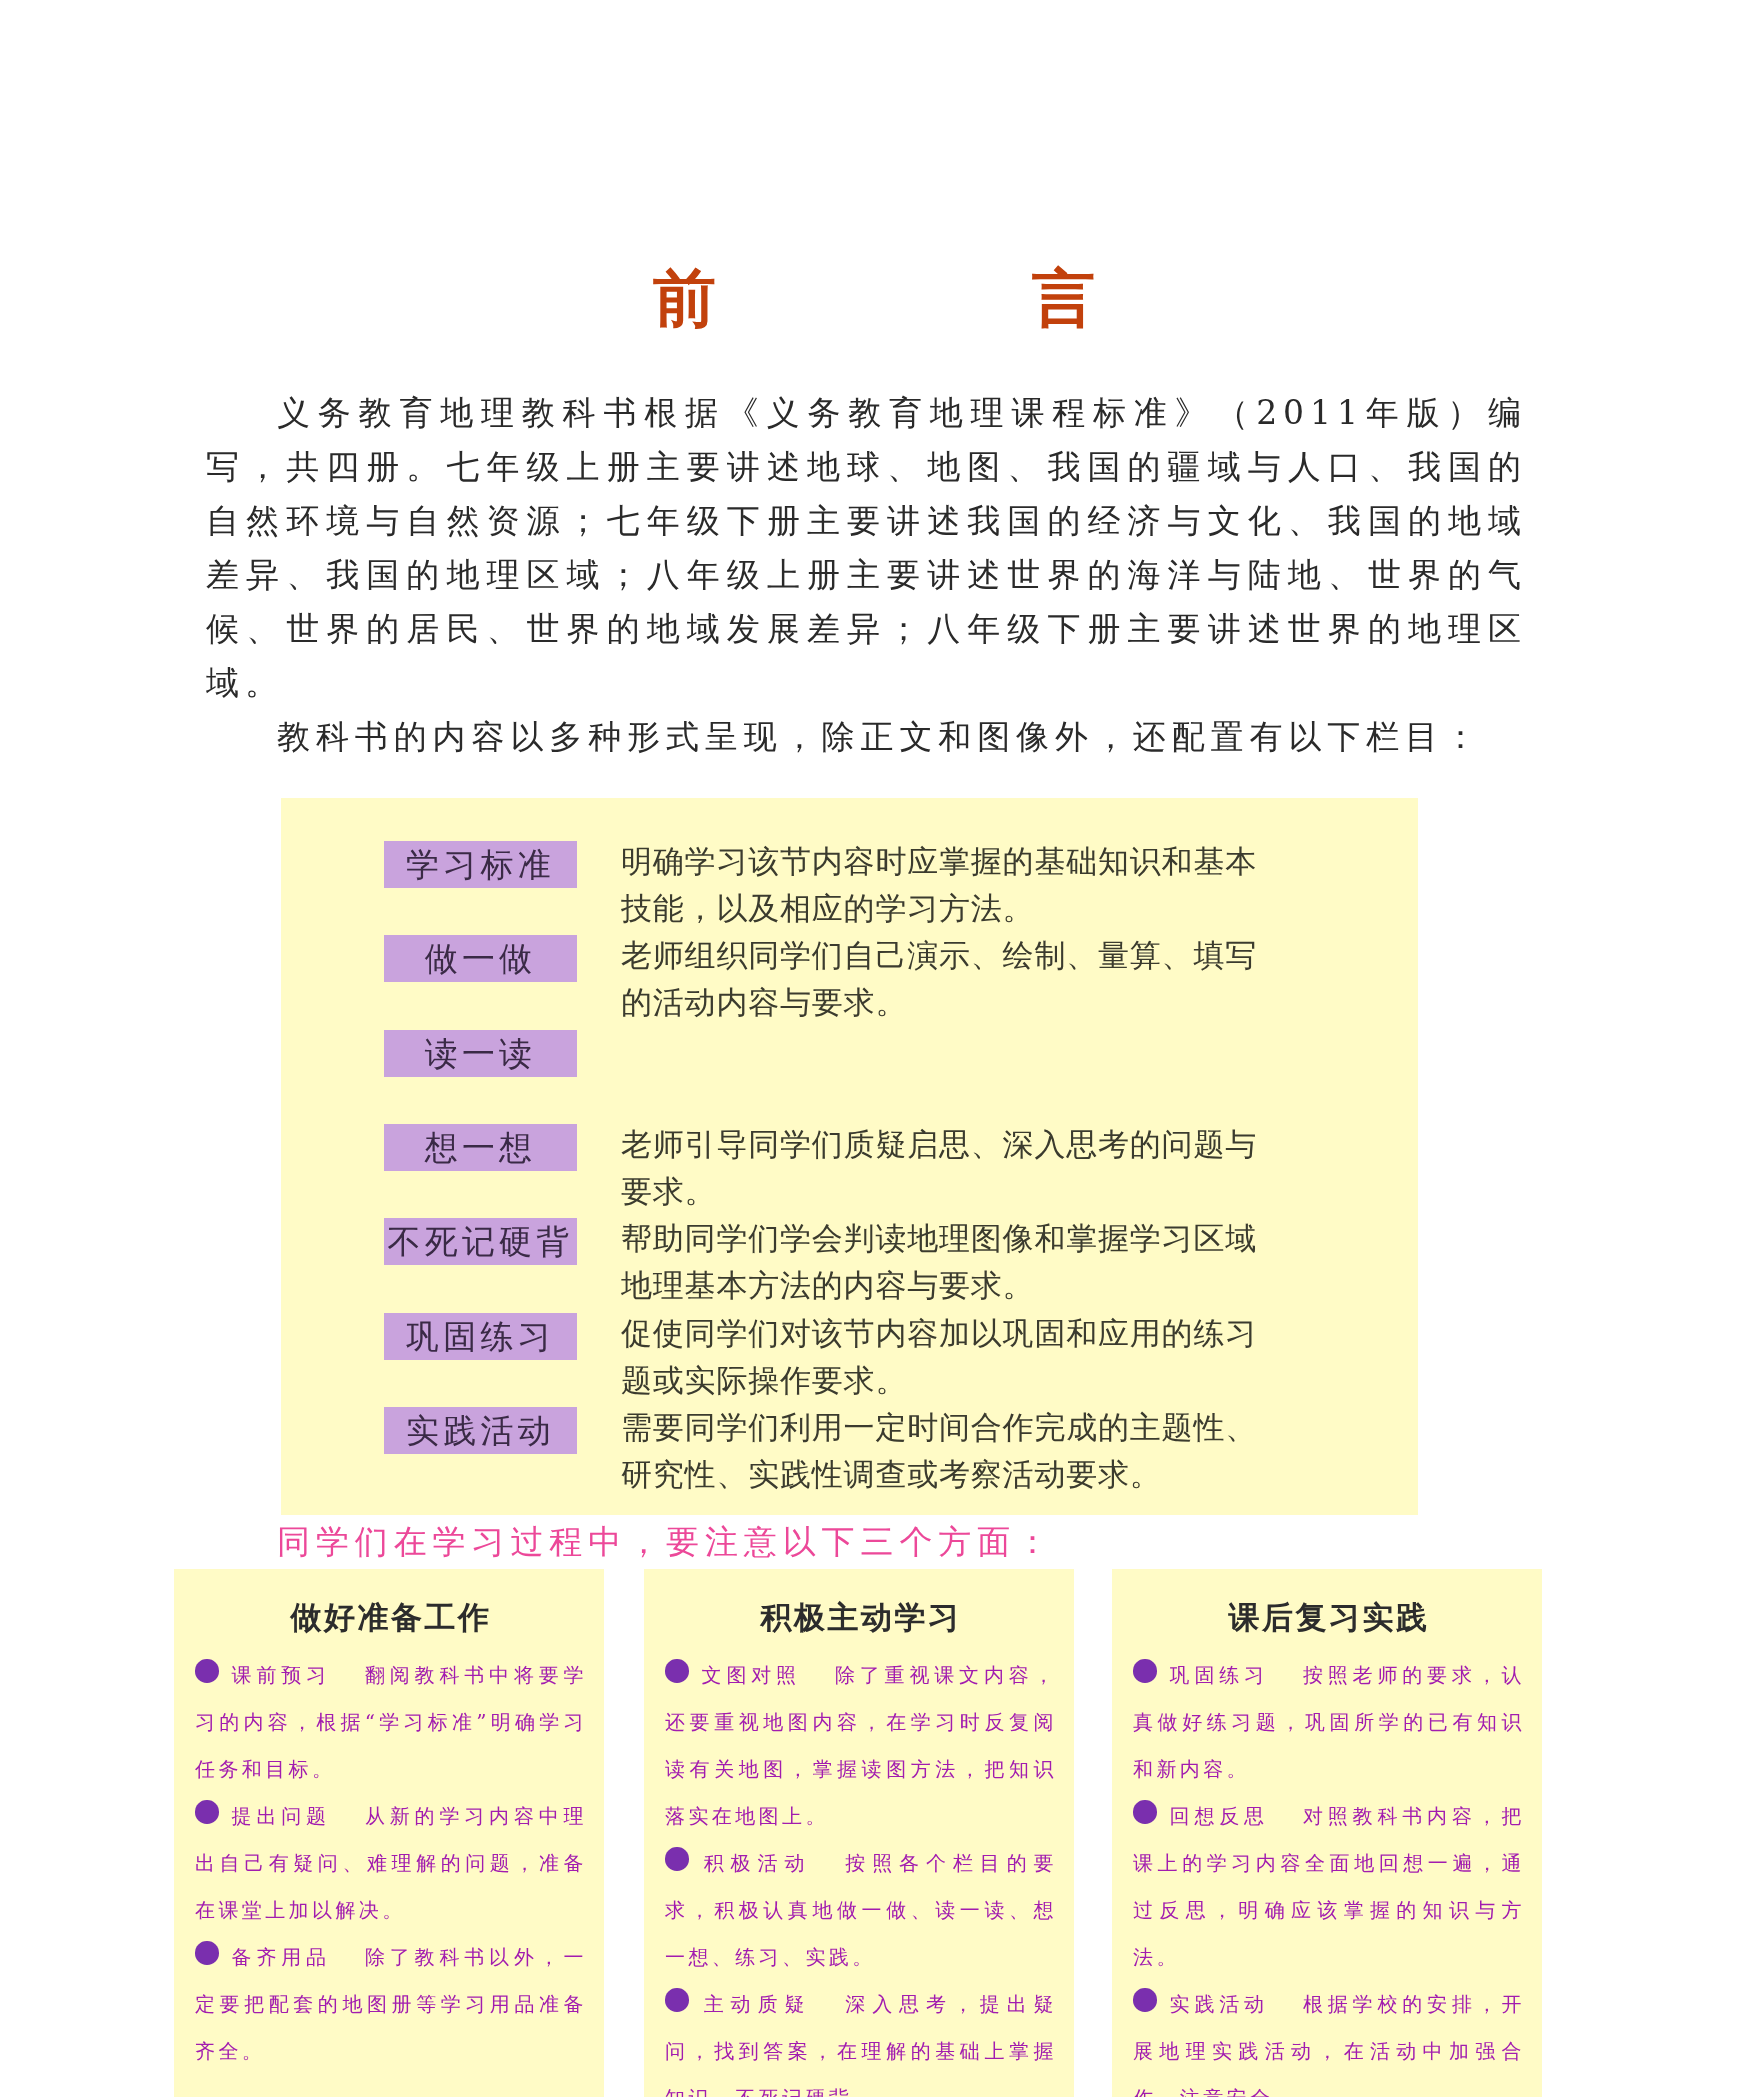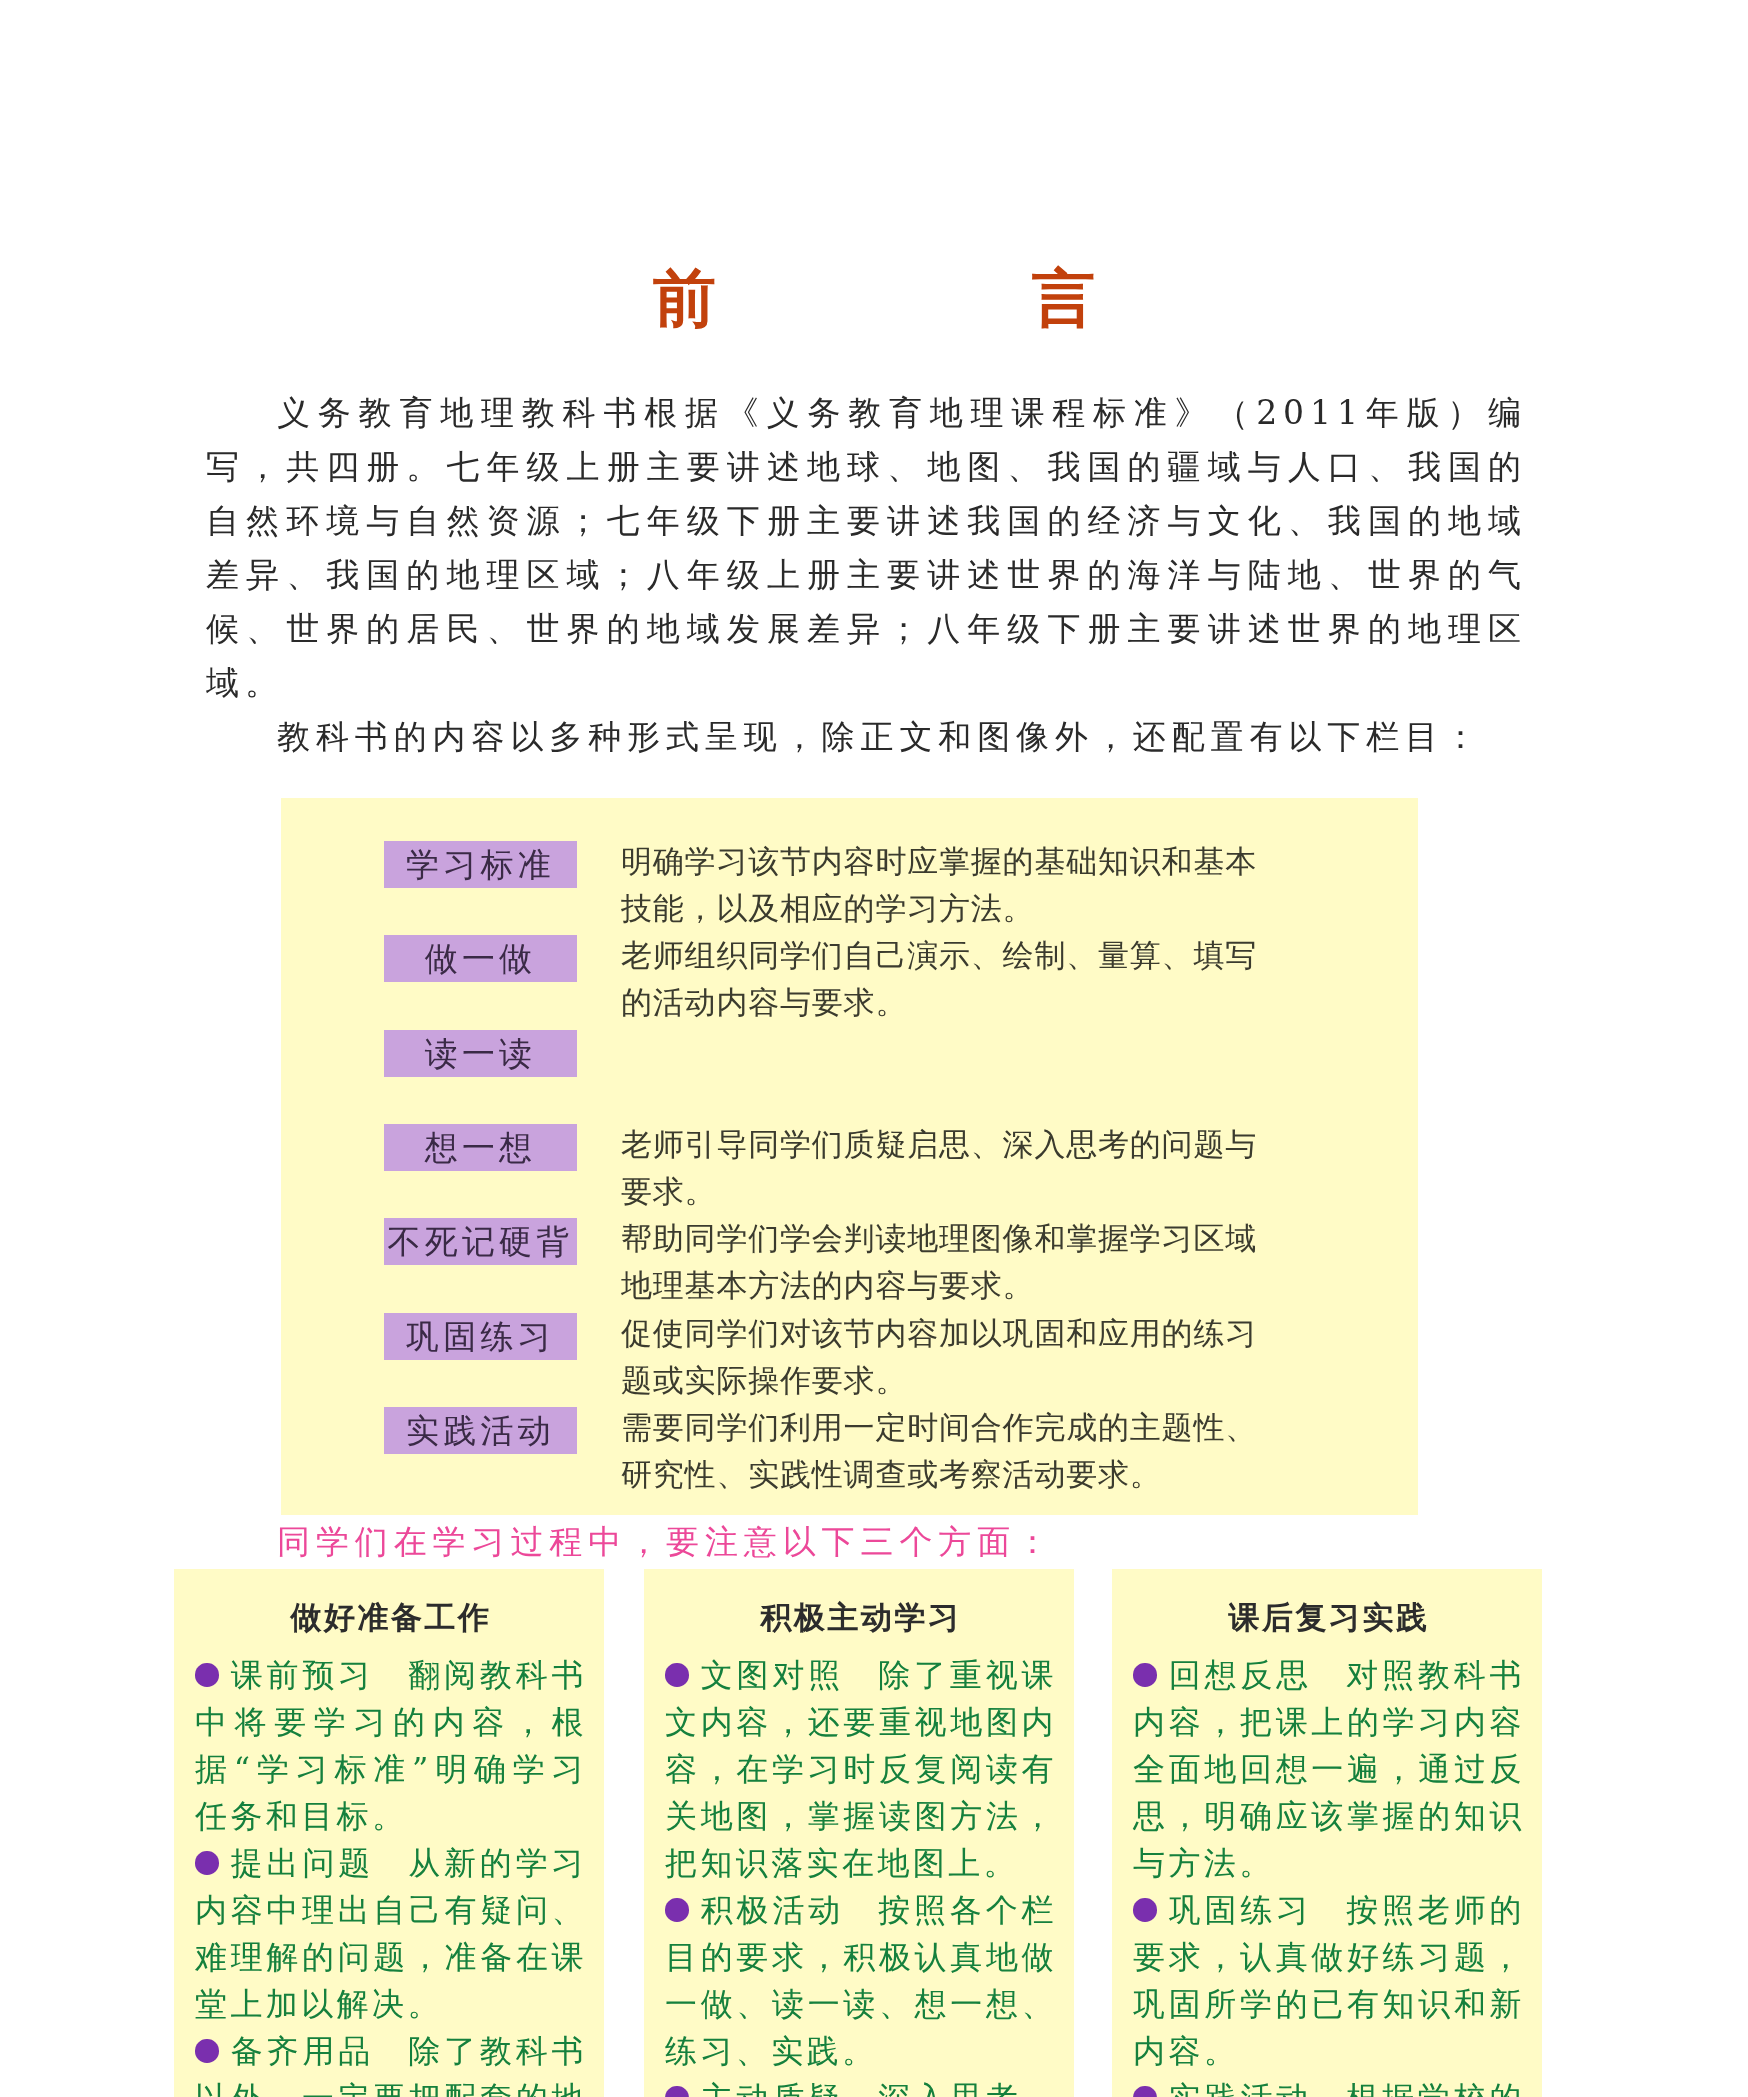--- a/index.html
+++ b/index.html
@@ -40,21 +40,21 @@
   }
   .aspect-col {
     position: absolute; top: 1569px; width: 430px; height: 698px; background: #fffbc6;
     box-sizing: border-box; padding: 25px 17px 0 21px;
   }
   .aspect-title {
     text-align: center; font-weight: bold; font-size: 31px; line-height: 46px;
     color: #2c2c2c; letter-spacing: 2.5px; margin-bottom: 12px;
   }
   .aspect-body {
-    font-size: 32px; line-height: 47px; color: #15803d; letter-spacing: 3.4px;
+    font-size: 20px; line-height: 47px; color: #a21caf; letter-spacing: 3.4px;
     text-align: justify;
   }
   .bullet-dot {
     display: inline-block; width: 23.5px; height: 23.5px; border-radius: 50%;
     background: #7a2fae; margin-right: 11.7px; vertical-align: -0.8px;
   }
   .bullet-head { margin-right: 34px; }
 </style>
 </head>
 <body>
@@ -120,22 +120,22 @@
     <span class="bullet-dot"></span><span class="bullet-head">积极活动</span><span>按照各个栏目的要求，积极认真地做一做、读一读、想一想、练习、实践。</span>
   </div>
   <div class="aspect-body">
     <span class="bullet-dot"></span><span class="bullet-head">主动质疑</span><span>深入思考，提出疑问，找到答案，在理解的基础上掌握知识，不死记硬背。</span>
   </div>
 </div>
 
 <div class="aspect-col" style="left:1112px">
   <div class="aspect-title">课后复习实践</div>
   <div class="aspect-body">
-    <span class="bullet-dot"></span><span class="bullet-head">回想反思</span><span>对照教科书内容，把课上的学习内容全面地回想一遍，通过反思，明确应该掌握的知识与方法。</span>
+    <span class="bullet-dot"></span><span class="bullet-head">巩固练习</span><span>按照老师的要求，认真做好练习题，巩固所学的已有知识和新内容。</span>
   </div>
   <div class="aspect-body">
-    <span class="bullet-dot"></span><span class="bullet-head">巩固练习</span><span>按照老师的要求，认真做好练习题，巩固所学的已有知识和新内容。</span>
+    <span class="bullet-dot"></span><span class="bullet-head">回想反思</span><span>对照教科书内容，把课上的学习内容全面地回想一遍，通过反思，明确应该掌握的知识与方法。</span>
   </div>
   <div class="aspect-body">
     <span class="bullet-dot"></span><span class="bullet-head">实践活动</span><span>根据学校的安排，开展地理实践活动，在活动中加强合作，注意安全。</span>
   </div>
 </div>
 
 
 </body></html>

